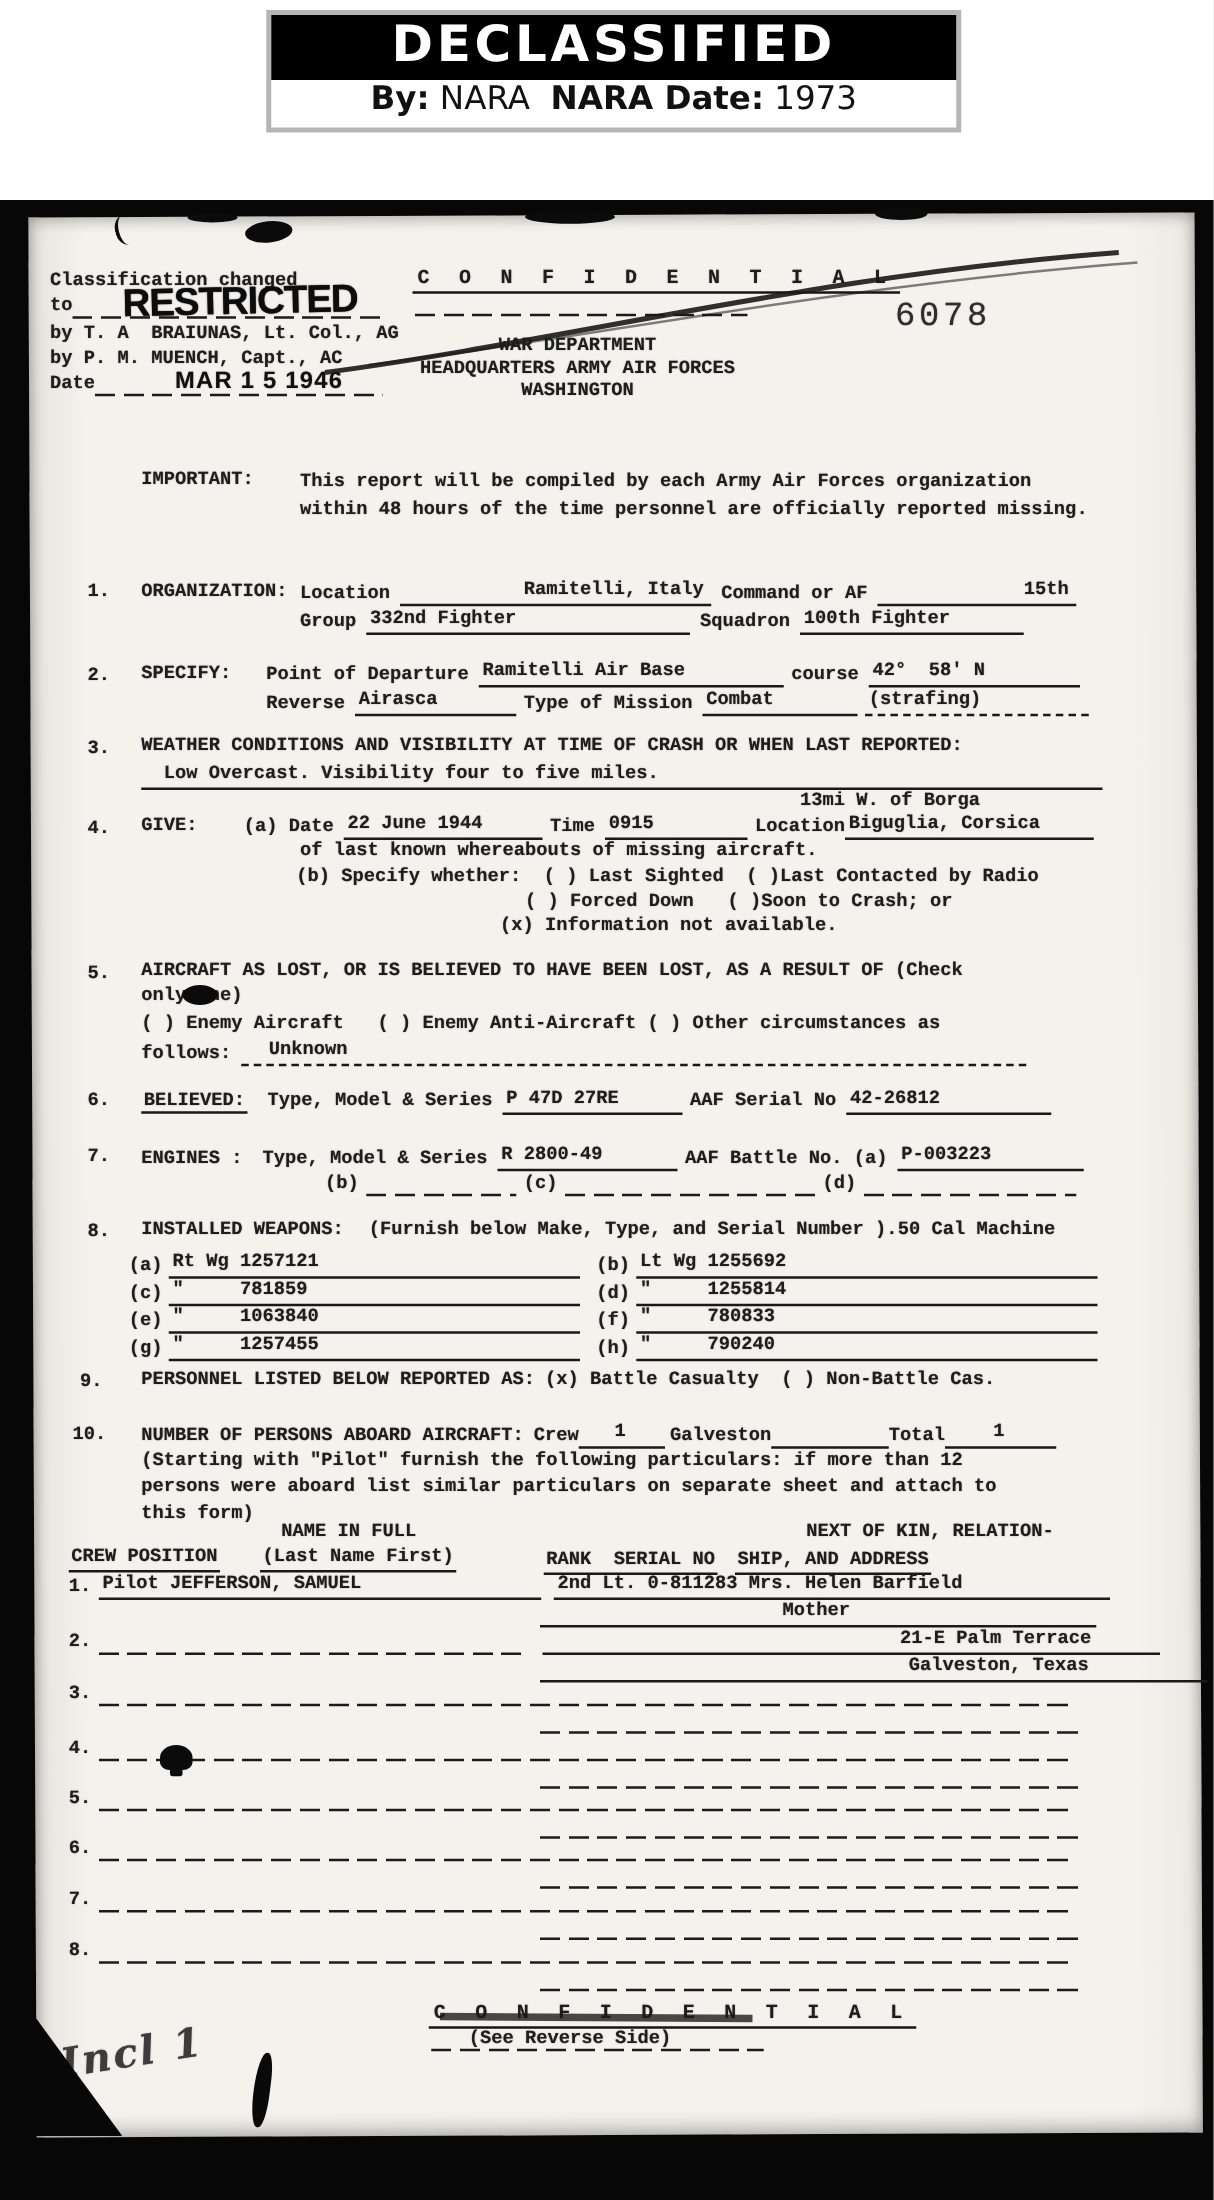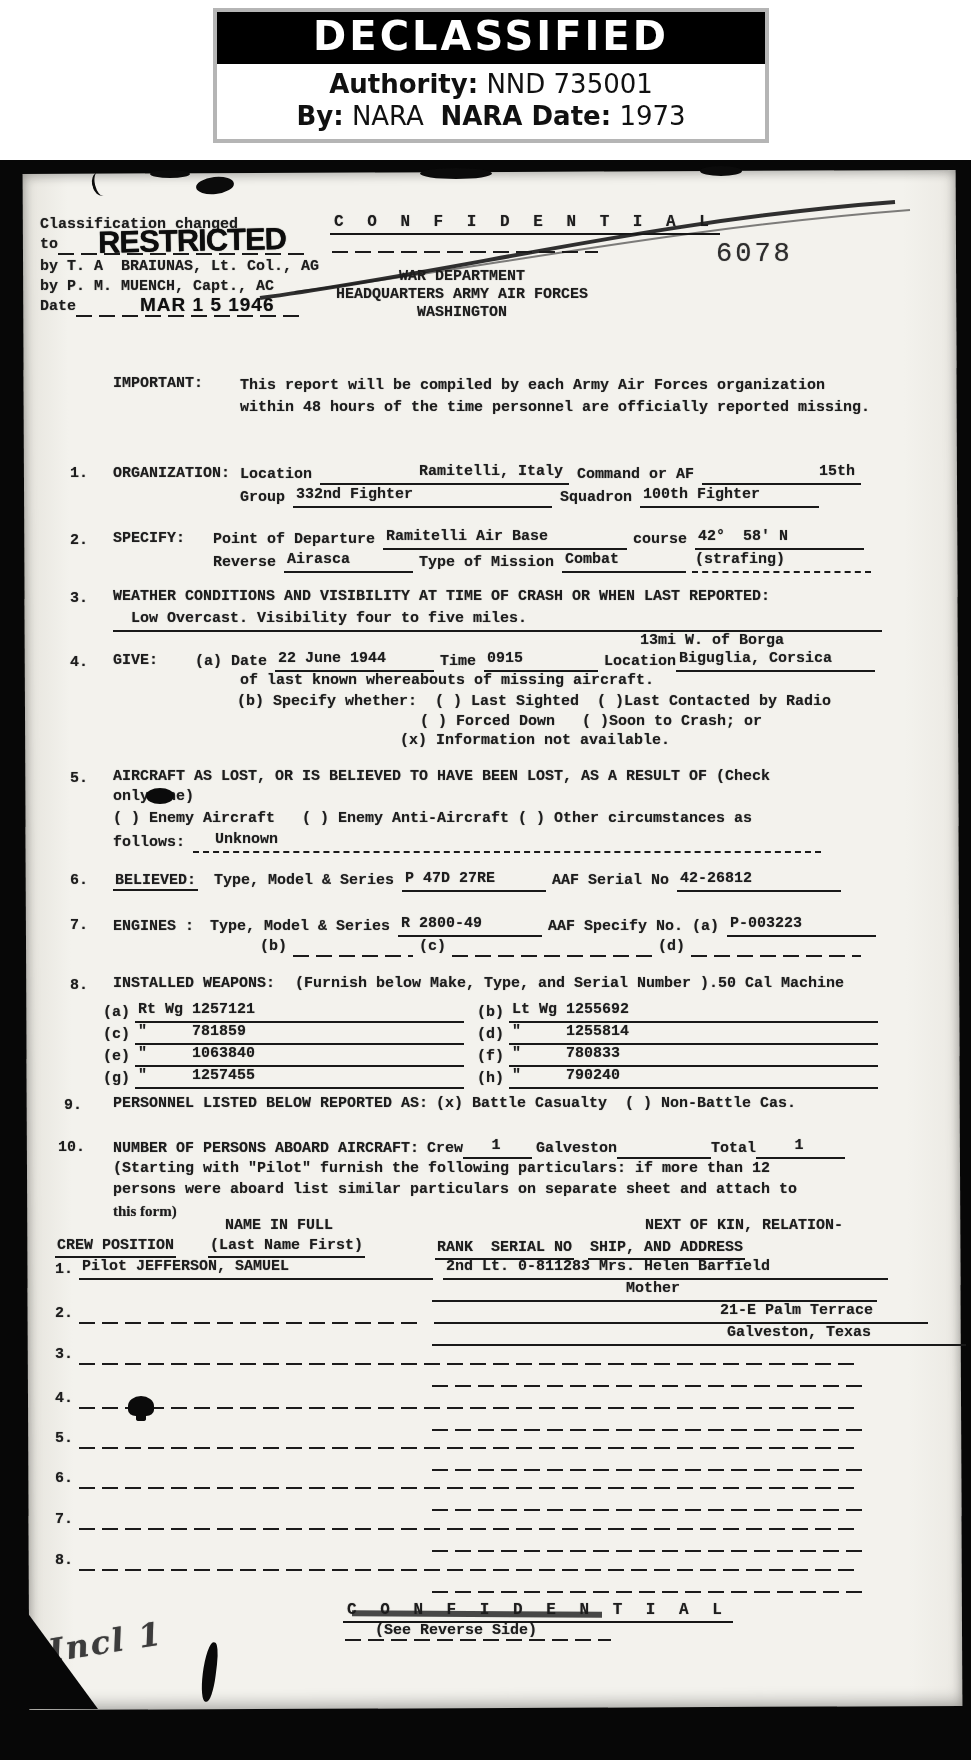--- a/index.html
+++ b/index.html
@@ -47,21 +47,20 @@
   .hand{position:absolute;font-family:"DejaVu Serif",serif;font-style:italic;
         font-weight:bold;color:#3c3c3c;font-size:32px;transform:rotate(-9deg);
         letter-spacing:2px;}
   svg{position:absolute;overflow:visible;}
 </style>
 </head>
 <body>
 
 <div class="banner">
   <div class="banner-bar">DECLASSIFIED</div>
-  <div class="banner-row"><span class="b">Authority:</span> <span>NND 735001</span></div>
   <div class="banner-row last"><span class="b">By:</span> <span>NARA</span>&nbsp; <span class="b">NARA Date:</span> <span>1973</span></div>
 </div>
 
 <div class="scan">
   <div class="paper"></div>
 
   <div class="blot" style="left:420px;top:8px;width:72px;height:11px;"></div>
   <div class="blot" style="left:700px;top:6px;width:42px;height:10px;"></div>
   <div class="blot" style="left:150px;top:10px;width:40px;height:8px;"></div>
 
@@ -119,38 +118,38 @@
     <div class="t" style="left:113px;top:608px;">AIRCRAFT AS LOST, OR IS BELIEVED TO HAVE BEEN LOST, AS A RESULT OF (Check</div>
     <div class="t" style="left:113px;top:628px;">only one)</div>
     <div class="blot" style="left:146px;top:628px;width:28px;height:16px;"></div>
     <div class="t" style="left:113px;top:650px;">( ) Enemy Aircraft   ( ) Enemy Anti-Aircraft ( ) Other circumstances as</div>
     <div class="t" style="left:113px;top:671px;"><span class="lbl">follows:</span><span class="fill" style="min-width:600px;padding-left:22px;border-bottom-style:dashed;">Unknown</span></div>
 
     <div class="t" style="left:70px;top:712px;">6.</div>
     <div class="t" style="left:113px;top:710px;"><span class="lbl hul">BELIEVED:</span><span class="lbl" style="margin-left:8px;">Type, Model &amp; Series</span><span class="fill" style="min-width:135px;">P 47D 27RE</span><span class="lbl" style="margin-left:6px;">AAF Serial No</span><span class="fill" style="min-width:155px;">42-26812</span></div>
 
     <div class="t" style="left:70px;top:757px;">7.</div>
-    <div class="t" style="left:113px;top:755px;"><span class="lbl">ENGINES :</span><span class="lbl" style="margin-left:8px;">Type, Model &amp; Series</span><span class="fill" style="min-width:135px;">R 2800-49</span><span class="lbl" style="margin-left:6px;">AAF Specify No. (a)</span><span class="fill" style="min-width:140px;">P-003223</span></div>
+    <div class="t" style="left:113px;top:755px;"><span class="lbl">ENGINES :</span><span class="lbl" style="margin-left:8px;">Type, Model &amp; Series</span><span class="fill" style="min-width:135px;">R 2800-49</span><span class="lbl" style="margin-left:6px;">AAF Battle No. (a)</span><span class="fill" style="min-width:140px;">P-003223</span></div>
     <div class="t" style="left:260px;top:778px;"><span>(b)</span><span class="dash" style="width:120px;margin:0 6px;"></span><span>(c)</span><span class="dash" style="width:200px;margin:0 6px;"></span><span>(d)</span><span class="dash" style="width:170px;margin:0 6px;"></span></div>
 
     <div class="t" style="left:70px;top:817px;">8.</div>
     <div class="t" style="left:113px;top:815px;"><span class="lbl">INSTALLED WEAPONS:</span><span style="margin-left:12px;">(Furnish below Make, Type, and Serial Number ).50 Cal Machine</span></div>
     <div class="t" style="left:103px;top:841px;"><span>(a)</span><span class="fill" style="min-width:320px;margin-left:5px;">Rt Wg 1257121</span><span style="margin-left:13px;">(b)</span><span class="fill" style="min-width:360px;margin-left:5px;">Lt Wg 1255692</span></div>
     <div class="t" style="left:103px;top:863px;"><span>(c)</span><span class="fill" style="min-width:320px;margin-left:5px;">"     781859</span><span style="margin-left:13px;">(d)</span><span class="fill" style="min-width:360px;margin-left:5px;">"     1255814</span></div>
     <div class="t" style="left:103px;top:885px;"><span>(e)</span><span class="fill" style="min-width:320px;margin-left:5px;">"     1063840</span><span style="margin-left:13px;">(f)</span><span class="fill" style="min-width:360px;margin-left:5px;">"     780833</span></div>
     <div class="t" style="left:103px;top:907px;"><span>(g)</span><span class="fill" style="min-width:320px;margin-left:5px;">"     1257455</span><span style="margin-left:13px;">(h)</span><span class="fill" style="min-width:360px;margin-left:5px;">"     790240</span></div>
 
     <div class="t" style="left:64px;top:937px;">9.</div>
     <div class="t" style="left:113px;top:935px;"><span class="lbl">PERSONNEL LISTED BELOW REPORTED AS:</span><span>(x) Battle Casualty  ( ) Non-Battle Cas.</span></div>
 
     <div class="t" style="left:58px;top:979px;">10.</div>
     <div class="t" style="left:113px;top:977px;"><span class="lbl">NUMBER OF PERSONS ABOARD AIRCRAFT:</span><span>Crew</span><span class="fill" style="min-width:60px;text-align:center;">1</span><span style="margin-left:4px;">Galveston</span><span class="fill" style="min-width:85px;"> </span><span>Total</span><span class="fill" style="min-width:80px;text-align:center;">1</span></div>
     <div class="t" style="left:113px;top:1000px;">(Starting with "Pilot" furnish the following particulars: if more than 12</div>
     <div class="t" style="left:113px;top:1021px;">persons were aboard list similar particulars on separate sheet and attach to</div>
-    <div class="t" style="left:113px;top:1042px;font-family:Liberation Serif, serif;">this form)</div>
+    <div class="t" style="left:113px;top:1042px;">this form)</div>
 
     <div class="t" style="left:225px;top:1057px;">NAME IN FULL</div>
     <div class="t" style="left:645px;top:1057px;">NEXT OF KIN, RELATION-</div>
     <div class="t hul" style="left:55px;top:1077px;">CREW POSITION</div>
     <div class="t hul" style="left:208px;top:1077px;">(Last Name First)</div>
     <div class="t hul" style="left:435px;top:1079px;">RANK  SERIAL NO</div>
     <div class="t hul" style="left:588px;top:1079px;">SHIP, AND ADDRESS</div>
 
     <div class="t" style="left:55px;top:1098px;"><span>1.</span><span class="fill" style="min-width:345px;margin-left:6px;"><span>Pilot</span> <span>JEFFERSON, SAMUEL</span></span><span class="fill" style="min-width:436px;margin-left:10px;"><span>2nd Lt. 0-811283</span> <span>Mrs. Helen Barfield</span></span></div>
     <div class="t" style="left:432px;top:1120px;"><span class="fill ctr" style="min-width:436px;">Mother</span></div>

